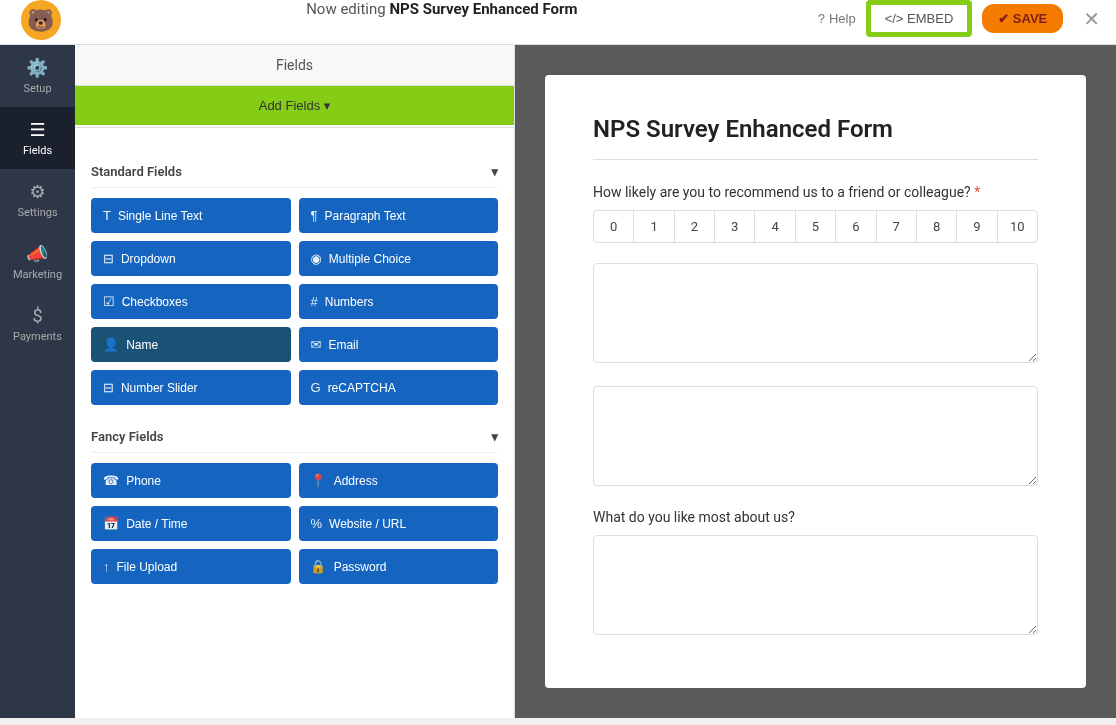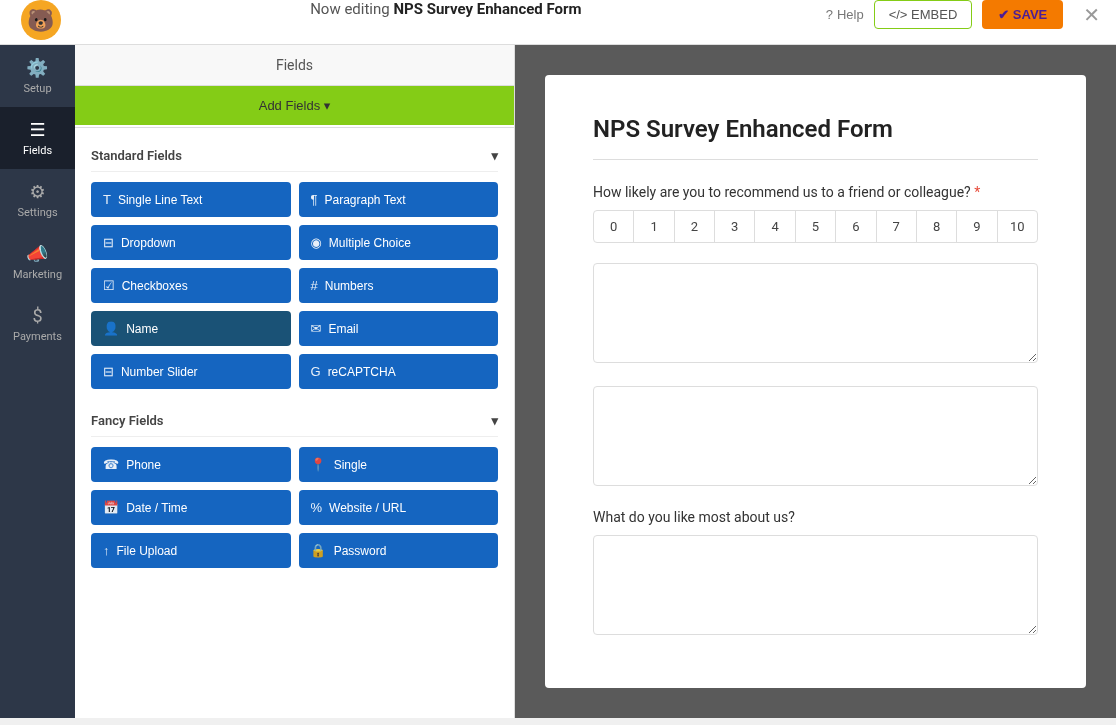--- a/index.html
+++ b/index.html
@@ -47,35 +47,35 @@
     }
     .btn-help {
       background: none;
       border: none;
       color: #777;
       cursor: pointer;
       font-size: 13px;
       display: flex; align-items: center; gap: 4px;
     }
     .btn-embed {
-      border: 1px solid #84cc16;
+      border: 5px solid #84cc16;
       background: #fff;
       color: #555;
       padding: 6px 14px;
       border-radius: 4px;
       cursor: pointer;
       font-size: 13px;
       display: flex; align-items: center; gap: 5px;
     }
     .btn-save {
       background: #f47a00;
-      color: #4c1d95;
+      color: #7f1d1d;
       border: none;
       padding: 7px 16px;
-      border-radius: 4px;
+      border-radius: 12px;
       cursor: pointer;
       font-size: 13px;
       font-weight: 600;
       display: flex; align-items: center; gap: 5px;
     }
     .btn-close {
       background: none;
       border: none;
       color: #999;
       font-size: 20px;
@@ -163,20 +163,21 @@
       display: flex;
       justify-content: space-between;
       align-items: center;
       padding: 8px 0;
       margin-bottom: 10px;
       font-size: 13px;
       font-weight: 600;
       color: #444;
       border-bottom: 1px solid #eee;
       cursor: pointer;
+      margin-top: 16px;
     }
 
     .fields-grid {
       display: grid;
       grid-template-columns: 1fr 1fr;
       gap: 8px;
       margin-bottom: 16px;
     }
 
     .field-btn {
@@ -380,21 +381,21 @@
         <span>Fancy Fields</span>
         <span>▾</span>
       </div>
       <div class="fields-grid">
         <button class="field-btn">
           <span class="field-icon">☎</span>
           <span>Phone</span>
         </button>
         <button class="field-btn">
           <span class="field-icon">📍</span>
-          <span>Single</span>
+          <span>Address</span>
         </button>
         <button class="field-btn">
           <span class="field-icon">📅</span>
           <span>Date / Time</span>
         </button>
         <button class="field-btn">
           <span class="field-icon">%</span>
           <span>Website / URL</span>
         </button>
         <button class="field-btn">

